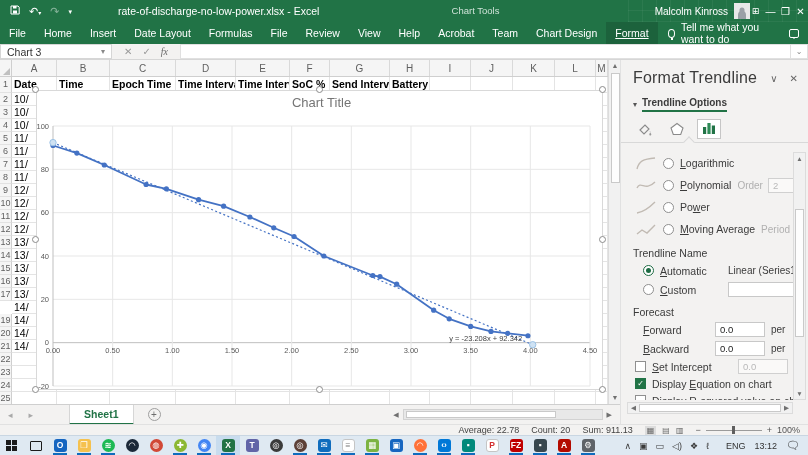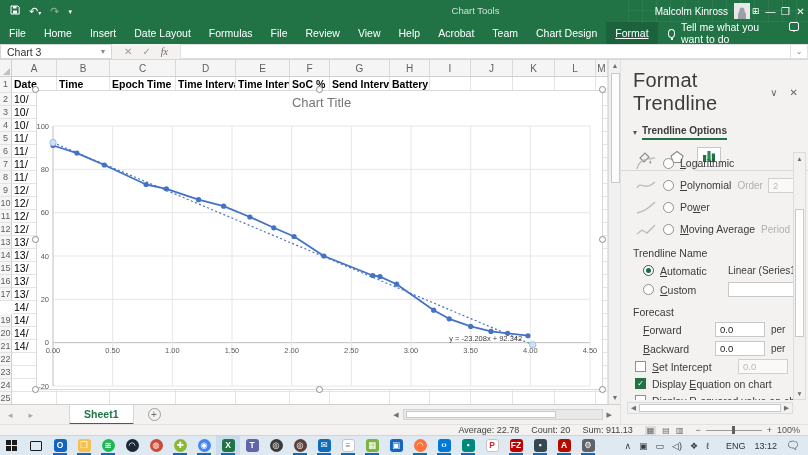--- a/index.html
+++ b/index.html
@@ -19,21 +19,21 @@
   .doc-title { position:absolute; left:118px; top:0; height:22px; line-height:22px; font-size:10.5px; color:#fff; z-index:2; }
   .ctx-label { position:absolute; left:427px; width:97px; text-align:center; top:0; height:22px; line-height:22px; font-size:9.5px; color:#cfe3d8; z-index:2; }
   .user-area { position:absolute; right:58px; top:0; height:22px; display:flex; align-items:center; gap:6px; z-index:2; }
   .user-name { font-size:10px; color:#fff; }
   .avatar { width:16px; height:16px; background:#e8e8e8; display:flex; align-items:flex-end; justify-content:center; overflow:hidden; }
   .avatar::before { content:""; width:8px; height:8px; background:#9aa0a6; border-radius:50% 50% 0 0; box-shadow:0 -5px 0 -1.5px #9aa0a6; border-radius:4px 4px 0 0; }
   .win-controls { position:absolute; right:0; top:0; height:22px; display:flex; z-index:3; }
   .win-btn { width:15px; height:22px; display:flex; align-items:center; justify-content:center; color:#fff; font-size:10px; cursor:default; }
 
   
-  .ribbon-tabs { position:absolute; left:0; top:22px; width:808px; height:22px; background:#217346; display:flex; align-items:flex-start; color:#fff; z-index:1; }
+  .ribbon-tabs { position:absolute; left:0; top:22px; width:808px; height:22px; background:#217346; display:flex; align-items:center; color:#fff; z-index:1; }
   .rtab { padding:0 9px; height:22px; line-height:22px; font-size:10.5px; white-space:nowrap; }
   .rtab.contextual { background:transparent; }
   .rtab.active-ctx { background:rgba(0,0,0,.14);text-decoration:underline; }
   .tellme { display:flex; align-items:center; gap:6px; padding:0 10px; height:22px; font-size:10.5px; }
   .bulb { width:9px; height:9px; border:1.2px solid #fff; border-radius:50%; position:relative; }
   .bulb::after { content:""; position:absolute; left:2.2px; top:8px; width:2.5px; height:2px; background:#fff; }
   .comment-bubble { margin-left:auto; margin-right:9px; width:12px; height:9px; border:1.2px solid #fff; border-radius:2px; position:relative; }
   .comment-bubble::after { content:""; position:absolute; left:2px; bottom:-4px; border:2.5px solid transparent; border-top-color:#fff; }
 
   
@@ -92,21 +92,21 @@
   .tb-icon.running::after { content:""; position:absolute; bottom:0; left:5px; right:5px; height:2px; background:#0f6cbd; }
   .tb-icon.active { background:#c8dcee; }
   .winlogo { width:12px; height:12px; display:grid; grid-template-columns:5px 5px; grid-template-rows:5px 5px; gap:1.4px; }
   .winlogo span { background:#1b1b1b; }
   .tray { margin-left:auto; display:flex; align-items:center; gap:9px; padding-right:8px; color:#333; font-size:9px; }
   .tray .tico { font-size:9px; color:#3a3a3a; }
 
   
   .panel { position:absolute; left:620px; top:60px; width:188px; height:364px; background:#f3f2f1; border-left:1px solid #e1e1e1; overflow:hidden; }
   .panel-title-row { display:flex; align-items:center; padding:9px 10px 2px 12px; }
-  .panel-title { font-size:20px; color:#3b3b3b; font-weight:normal; letter-spacing:.2px; }
+  .panel-title { font-size:16px; color:#3b3b3b; font-weight:normal; letter-spacing:.2px; }
   .panel-title-row .icons { margin-left:auto; display:flex; gap:12px; color:#666; font-size:10px; }
   .sec-row { display:flex; align-items:center; gap:5px; padding:8px 0 0 12px; }
   .sec-label { font-size:10px; font-weight:bold; color:#3b3b3b; border-bottom:2px solid #217346; padding-bottom:2px; }
   .sec-caret { color:#555; font-size:8px; }
   .tab-icons { display:flex; gap:8px; padding:7px 0 0 12px; align-items:center; height:26px; }
   .ti { width:24px; height:20px; display:flex; align-items:center; justify-content:center; }
   .ti.sel { background:#fff; border:1px solid #c6c6c6; }
   .divider { height:1px; background:#d8d8d8; margin-top:4px; position:relative; }
   .divider .notch { position:absolute; left:64px; top:-4px; width:8px; height:8px; background:#f3f2f1; border-left:1px solid #d8d8d8; border-top:1px solid #d8d8d8; transform:rotate(45deg); }
   .panel-body { position:absolute; left:0; top:92px; width:173px; height:248px; overflow:hidden; }
@@ -155,20 +155,21 @@
         <svg width="10" height="10" viewBox="0 0 10 10">
             <path d="M1 1h7l1.2 1.2V9H1z" fill="none" stroke="#fff" stroke-width="1"></path>
             <rect x="3" y="5.5" width="4" height="3" fill="#fff"></rect>
             <rect x="3" y="1" width="3.5" height="2.5" fill="#fff"></rect>
           </svg>
       </span>
       <span class="icon">↶<span style="font-size:6px">▾</span></span>
       <span class="icon dim">↷</span>
       <span class="icon" style="font-size:7px">▾</span>
     </div>
+    <div class="doc-title">rate-of-discharge-no-low-power.xlsx - Excel</div>
     <div class="ctx-label">Chart Tools</div>
     <div class="user-area">
       <span class="user-name">Malcolm Kinross</span>
       <span class="avatar"></span>
     </div>
     <div class="win-controls">
       <span class="win-btn" style="font-size:9px">⊞</span>
       <span class="win-btn">—</span>
       <span class="win-btn">❐</span>
       <span class="win-btn">✕</span>

